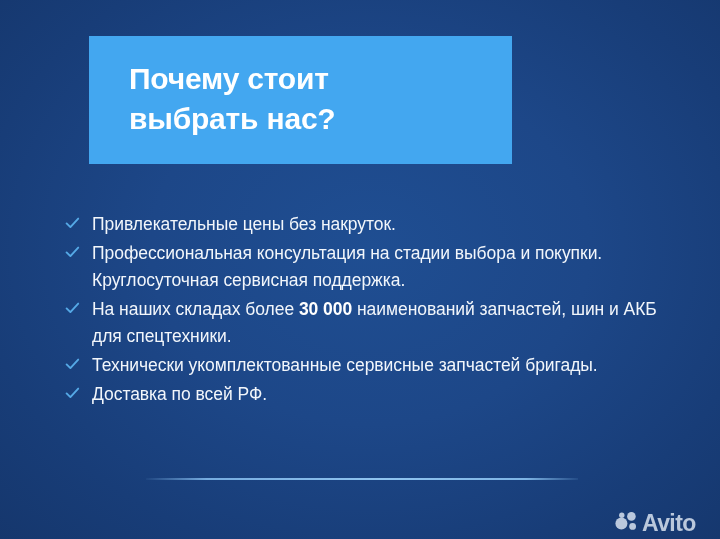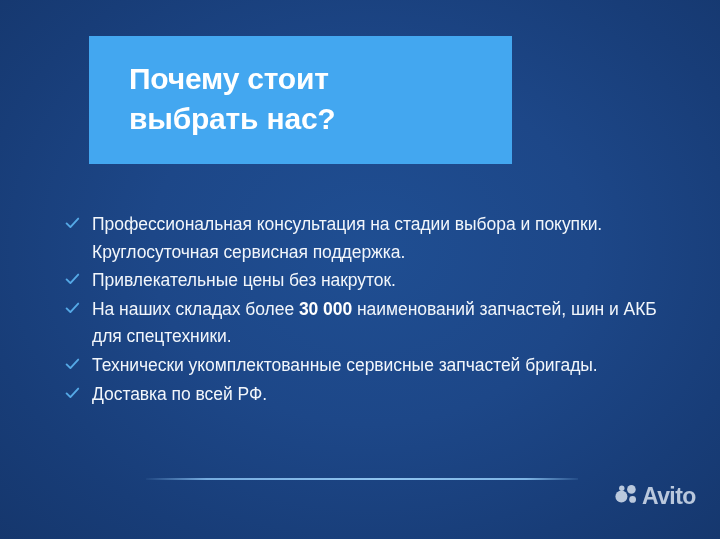--- a/index.html
+++ b/index.html
@@ -87,21 +87,21 @@
         rgba(134,190,240,0.85) 14%,
         rgba(150,203,245,0.95) 55%,
         rgba(140,196,242,0.88) 88%,
         rgba(120,180,235,0.10) 100%);
   }
 
   
   #avito-watermark {
     position: absolute;
     left: 615px;
-    top: 485px;
+    top: 512px;
     display: flex;
     align-items: flex-start;
     gap: 4px;
     opacity: 0.80;
   }
   #avito-mark { display: block; }
   #avito-wordmark {
     font-size: 23px;
     font-weight: bold;
     color: #e3ecf7;
@@ -120,30 +120,30 @@
   </div>
 
   <ul id="benefits-list">
 
     <li class="benefit-item">
       <span class="check-icon">
         <svg width="15" height="15" viewBox="0 0 15 15">
           <path d="M1.6 7.4 L5.4 11.1 L13.2 2.6" fill="none" stroke="#55a9e6" stroke-width="1.9" stroke-linecap="round" stroke-linejoin="round"></path>
         </svg>
       </span>
-      <span class="benefit-text">Профессиональная консультация на стадии выбора и покупки. Круглосуточная сервисная поддержка.</span>
+      <span class="benefit-text">Привлекательные цены без накруток.</span>
     </li>
 
     <li class="benefit-item">
       <span class="check-icon">
         <svg width="15" height="15" viewBox="0 0 15 15">
           <path d="M1.6 7.4 L5.4 11.1 L13.2 2.6" fill="none" stroke="#55a9e6" stroke-width="1.9" stroke-linecap="round" stroke-linejoin="round"></path>
         </svg>
       </span>
-      <span class="benefit-text">Привлекательные цены без накруток.</span>
+      <span class="benefit-text">Профессиональная консультация на стадии выбора и покупки. Круглосуточная сервисная поддержка.</span>
     </li>
 
     <li class="benefit-item">
       <span class="check-icon">
         <svg width="15" height="15" viewBox="0 0 15 15">
           <path d="M1.6 7.4 L5.4 11.1 L13.2 2.6" fill="none" stroke="#55a9e6" stroke-width="1.9" stroke-linecap="round" stroke-linejoin="round"></path>
         </svg>
       </span>
       <span class="benefit-text">На наших складах более <b>30 000</b> наименований запчастей, шин и АКБ для спецтехники.</span>
     </li>

